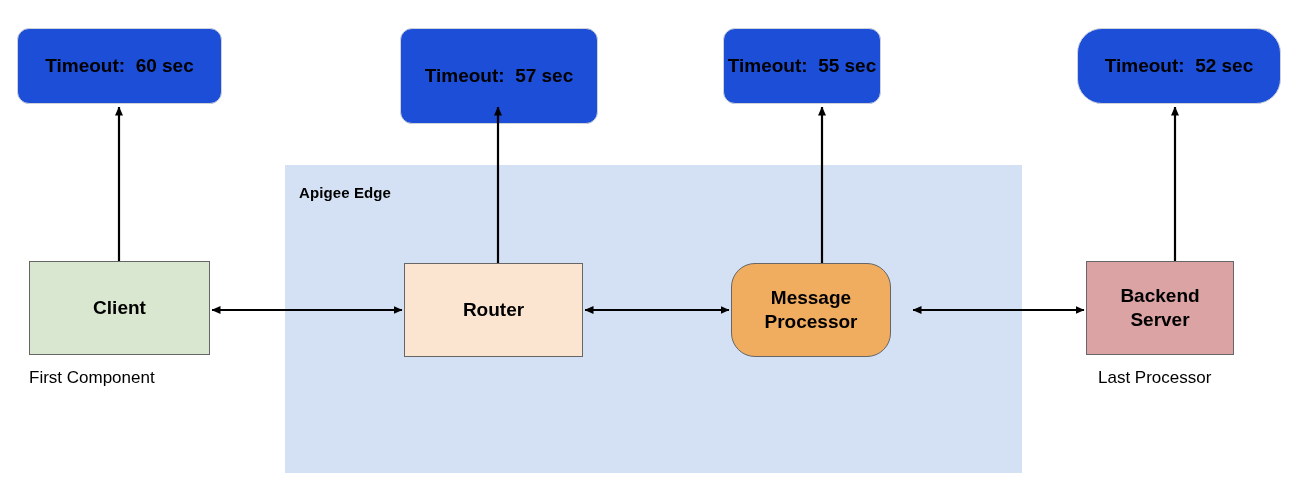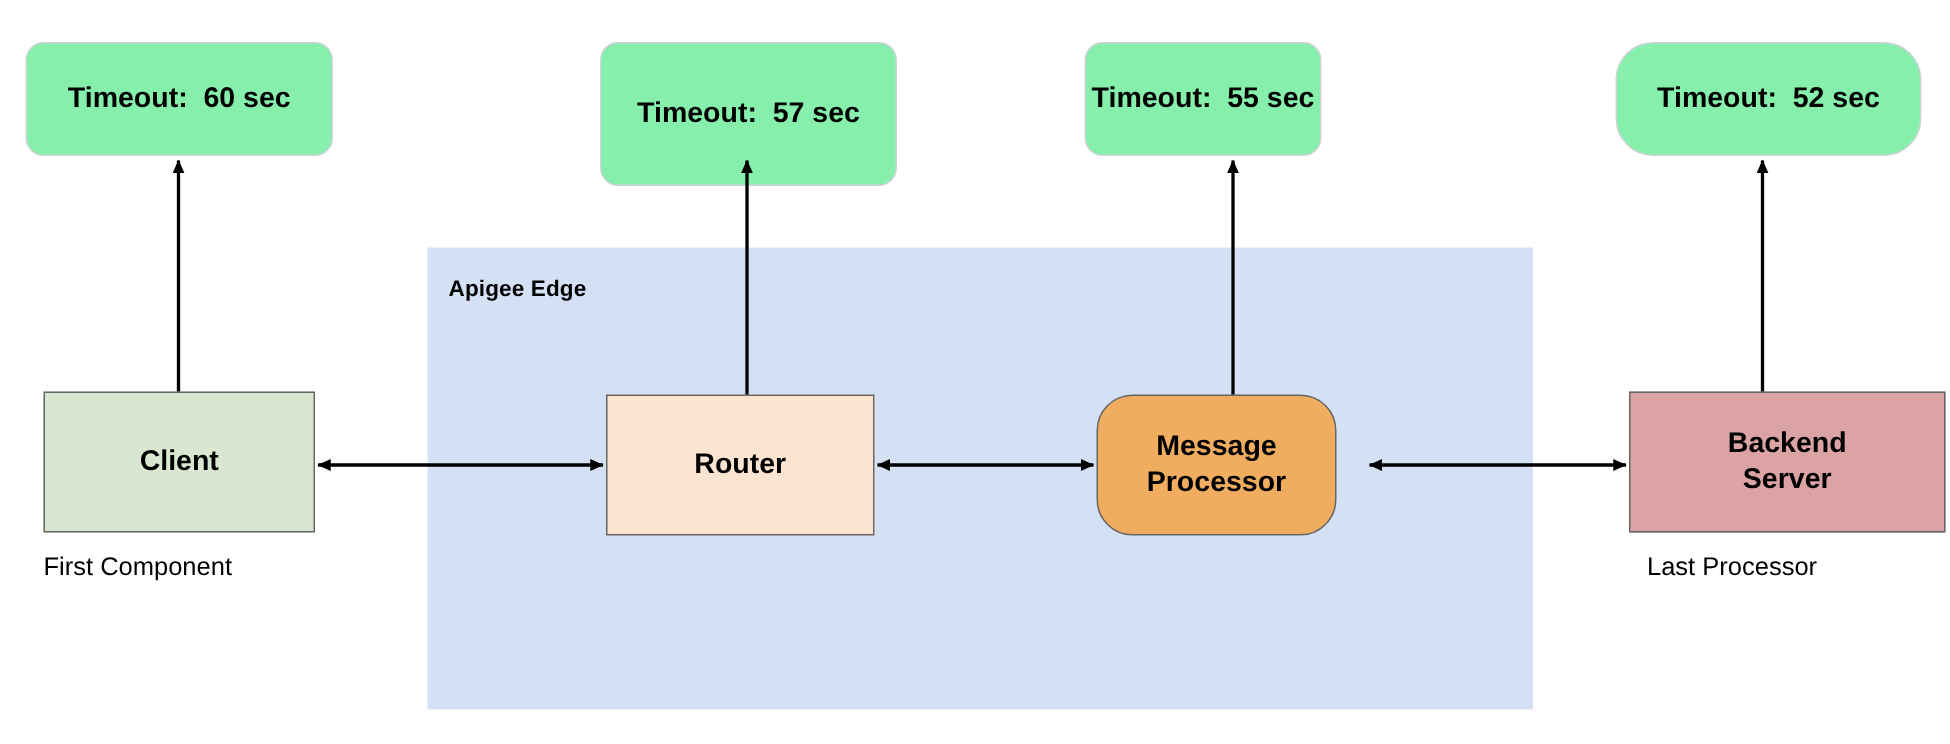--- a/index.html
+++ b/index.html
@@ -36,21 +36,21 @@
     font-weight: bold;
     color: #000000;
     letter-spacing: 0.1px;
     white-space: nowrap;
   }
 
   
   .timeout-box {
     position: absolute;
     box-sizing: border-box;
-    background: #86efac;
+    background: #1d4ed8;
     border: 1px solid #cfd3d8;
     border-radius: 12px;
     display: flex;
     align-items: center;
     justify-content: center;
     font-size: 19px;
     font-weight: bold;
     color: #000000;
     white-space: pre;
   }
@@ -117,21 +117,21 @@
     <span>Client</span>
   </div>
 
   <div class="node node-mp" style="left:731px; top:263px; width:160px; height:94px;border-radius:24px;">
     <div>
       <div>Message</div>
       <div>Processor</div>
     </div>
   </div>
 
-  <div class="node node-backend" style="left:1086px; top:261px; width:211px; height:94px;">
+  <div class="node node-backend" style="left:1086px; top:261px; width:148px; height:94px;">
     <div>
       <div>Backend</div>
       <div>Server</div>
     </div>
   </div>
 
   <div class="caption" style="left:29px; top:368px;">First Component</div>
   <div class="caption" style="left:1098px; top:368px;">Last Processor</div>
 
   <svg class="arrows" viewBox="0 0 1300 496">

